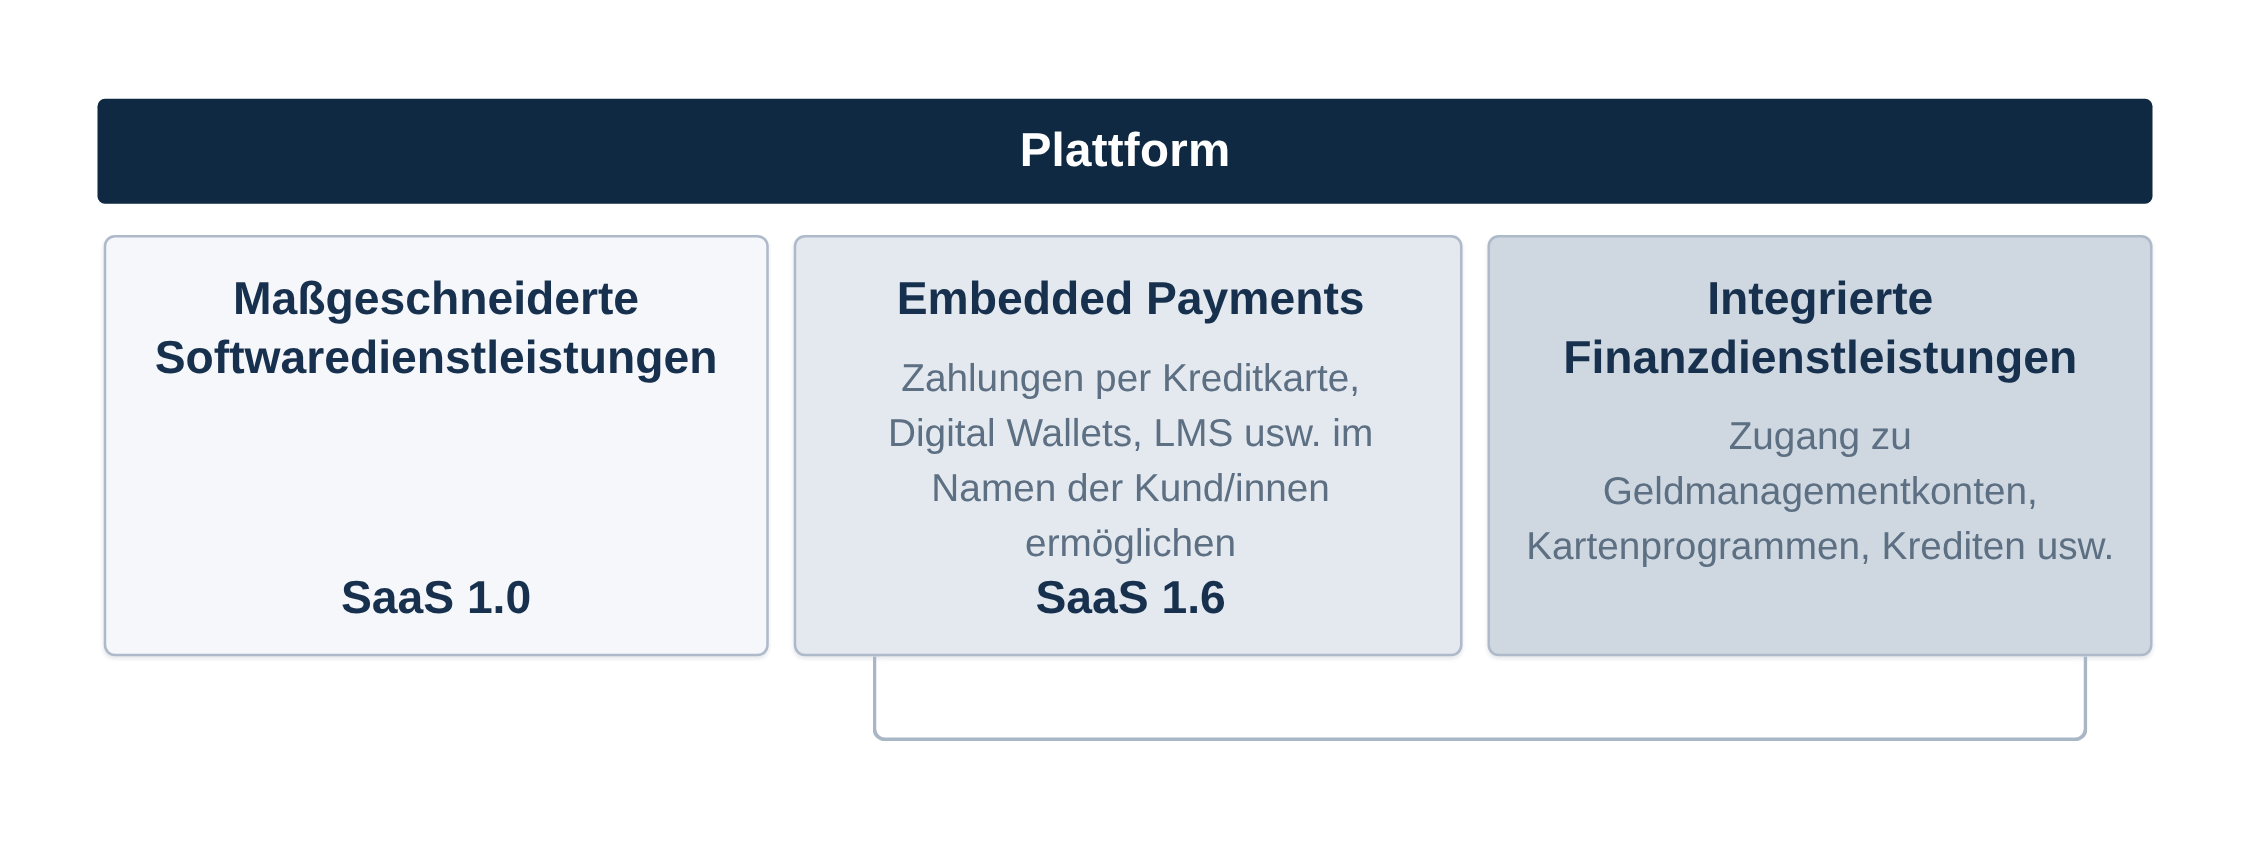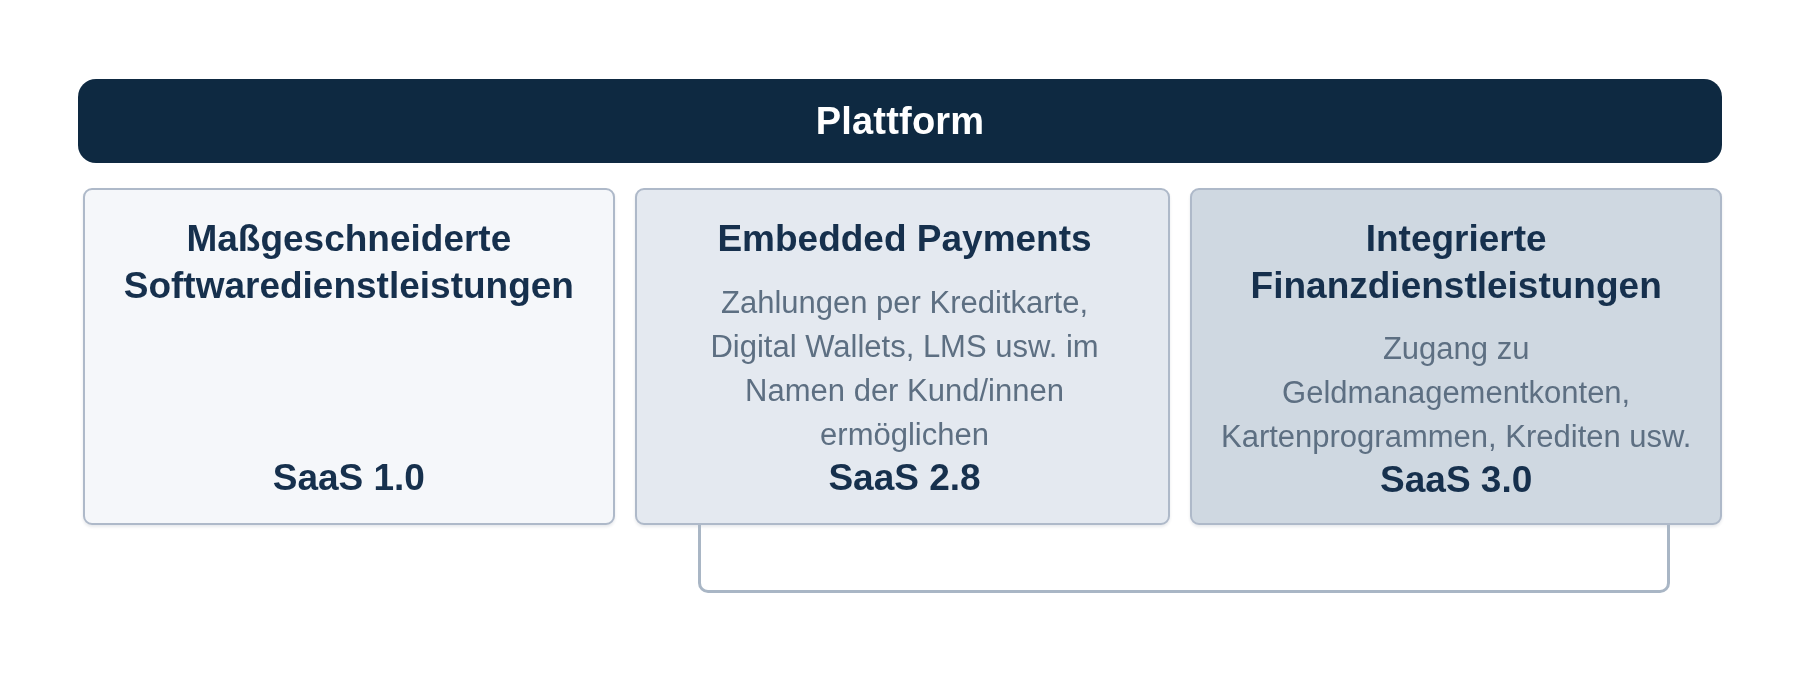--- a/index.html
+++ b/index.html
@@ -11,21 +11,21 @@
     font-family: "Liberation Sans", sans-serif;
     overflow: hidden;
   }
 
   
   .platform-header {
     position: absolute;
     left: 78px; top: 79px;
     width: 1644px; height: 84px;
     background: var(--header-bg, #0e2941);
-    border-radius: 18px;
+    border-radius: 6px;
     display: flex; align-items: center; justify-content: center;
   }
   .platform-header .title {
     color: var(--header-text, #ffffff);
     font-size: 38px; font-weight: 700;
     letter-spacing: 0.2px;
   }
 
   
   .box-row {
@@ -108,29 +108,28 @@
       <div class="box-title">Maßgeschneiderte
 Softwaredienstleistungen</div>
       <div class="box-label">SaaS 1.0</div>
     </div>
 
     <div class="saas-box bg2">
       <div class="box-title">Embedded Payments</div>
       <div class="box-description">Zahlungen per Kreditkarte,
 Digital Wallets, LMS usw. im
 Namen der Kund/innen ermöglichen</div>
-      <div class="box-label">SaaS 2.8</div>
+      <div class="box-label">SaaS 1.6</div>
     </div>
 
     <div class="saas-box bg3">
       <div class="box-title">Integrierte
 Finanzdienstleistungen</div>
       <div class="box-description">Zugang zu Geldmanagementkonten,
 Kartenprogrammen, Krediten usw.</div>
-      <div class="box-label">SaaS 3.0</div>
     </div>
 
   </div>
 
   <div class="bracket">
     <div class="line"></div>
   </div>
 
 </div>
 

